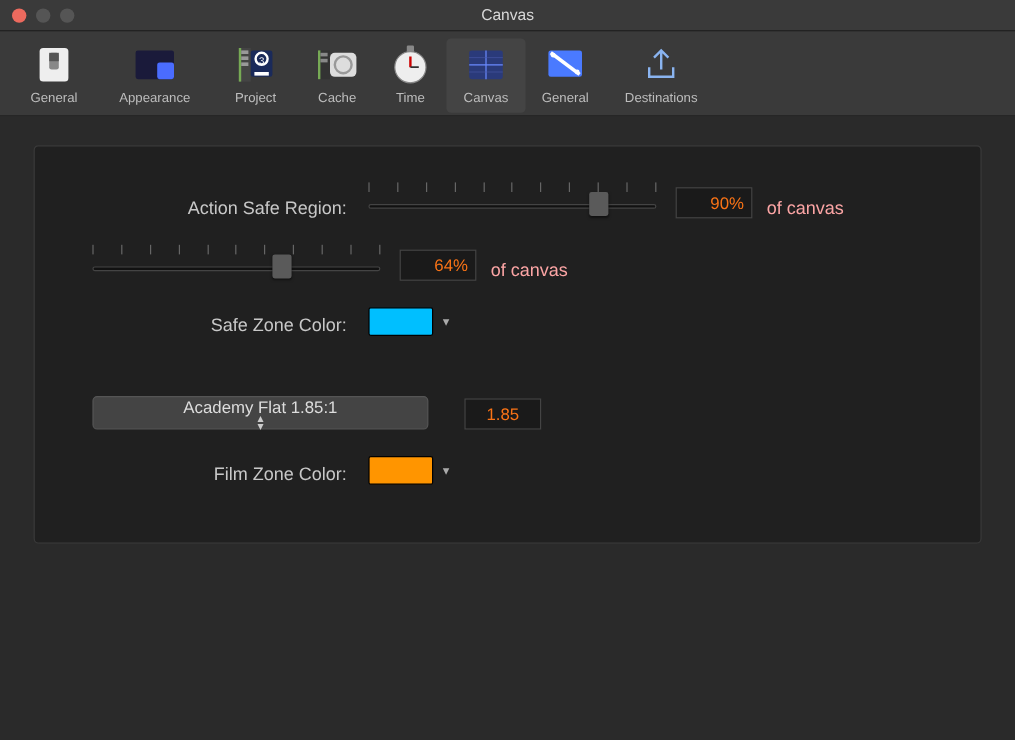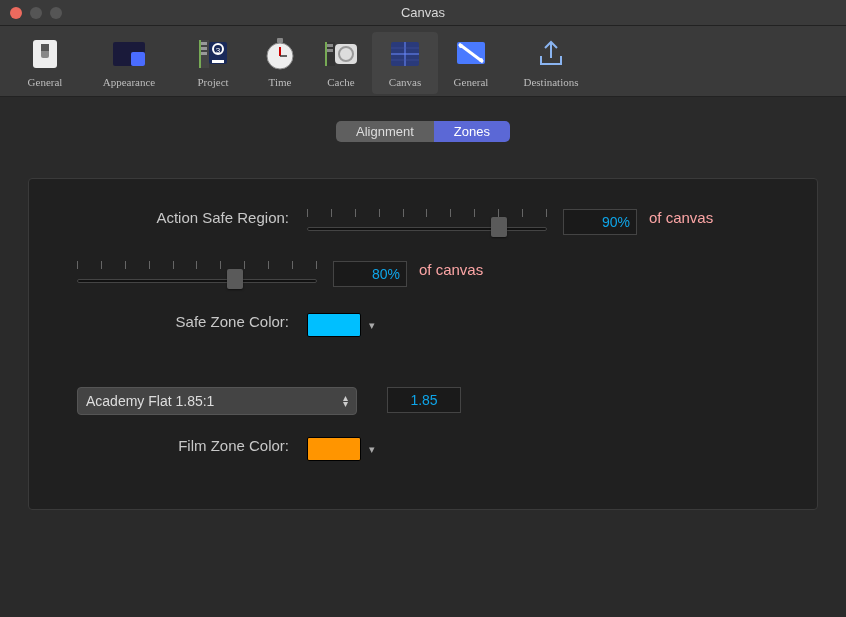--- a/index.html
+++ b/index.html
@@ -11,47 +11,47 @@
     .tl.close { background: #ec6a5e; }
     .tl.min { background: #555; }
     .tl.max { background: #555; }
     .title { position: absolute; left: 0; right: 0; text-align: center; font-size: 13px; color: #d8d8d8; pointer-events: none; }
 
     .toolbar { display: flex; padding: 6px 8px 2px; gap: 0; background: #3a3a3a; border-bottom: 1px solid #222; }
     .tbitem { display: flex; flex-direction: column; align-items: center; width: 74px; padding: 4px 0 6px; border-radius: 4px; }
     .tbitem.wider { width: 94px; text-align: right; }
     .tbitem.active { background: #444; }
     .tbitem .ico { width: 36px; height: 36px; margin-bottom: 4px; display: flex; align-items: center; justify-content: center; }
-    .tbitem .lbl { font-size: 11px; color: #bdbdbd; font-family: Liberation Serif, serif; }
+    .tbitem .lbl { font-size: 11px; color: #bdbdbd; }
 
     .content { padding: 24px 20px; }
     .segmented { display: flex; justify-content: center; margin-bottom: 36px; }
     .seg { display: flex; border-radius: 5px; overflow: hidden; }
     .segbtn { padding: 3px 20px; font-size: 13px; background: #5f5f5f; color: #ddd; border: none; }
     .segbtn.active { background: #5b68d6; color: #fff; }
 
     .panel { background: #202020; border: 1px solid #3a3a3a; border-radius: 4px; padding: 30px 48px 26px; max-width: 790px; margin: 0 auto; }
-    .row { display: flex; align-items: flex-start; margin-bottom: 22px; }
+    .row { display: flex; align-items: flex-end; margin-bottom: 22px; }
     .gap { height: 28px; }
     .rlabel { width: 230px; text-align: right; padding-right: 18px; font-size: 15px; color: #c8c8c8; }
 
     .slider { width: 240px; height: 30px; display: flex; flex-direction: column; justify-content: center; position: relative; margin-right: 16px; }
     .ticks { display: flex; justify-content: space-between; position: absolute; top: 0; left: 0; right: 0; height: 10px; }
     .ticks span { width: 1px; height: 8px; background: #666; }
     .track { position: absolute; bottom: 8px; left: 0; right: 0; height: 4px; background: #111; border-radius: 2px; border: 1px solid #444; }
     .thumb { position: absolute; bottom: 2px; width: 16px; height: 20px; background: #5a5a5a; border-radius: 2px; transform: translateX(-50%); box-shadow: 0 1px 2px rgba(0,0,0,.5); }
 
-    .valuebox { width: 74px; height: 26px; background: #1a1a1a; border: 1px solid #444; display: flex; align-items: center; justify-content: flex-end; padding: 0 6px; font-size: 14px; color: #0ea5e9; margin-right: 12px; }
+    .valuebox { width: 64px; height: 26px; background: #1a1a1a; border: 1px solid #444; display: flex; align-items: center; justify-content: flex-end; padding: 0 6px; font-size: 14px; color: #f97316; margin-right: 12px; }
     .suffix { font-size: 15px; color: #fca5a5; }
 
     .swatch { width: 54px; height: 24px; border: 1px solid #000; border-radius: 2px; }
     .swatch-wrap { display: flex; align-items: center; gap: 8px; }
     .chev { color: #aaa; font-size: 11px; }
 
-    .select { width: 280px; height: 28px; background: #444; border: 1px solid #555; border-radius: 4px; display: flex; align-items: center; padding: 0 8px; font-size: 14px; color: #ddd; justify-content: space-between; margin-right: 30px; }
+    .select { width: 280px; height: 28px; background: #444; border: 1px solid #555; border-radius: 4px; display: flex; align-items: center; padding: 0 8px; font-size: 14px; color: #ddd; justify-content: space-between; margin-right: 30px; flex-direction: column; }
     .updown { font-size: 10px; line-height: 6px; color: #ccc; display: flex; flex-direction: column; }
   </style>
 </head>
 <body>
 
 <div class="titlebar">
   <div class="traffic">
     <div class="tl close"></div>
     <div class="tl min"></div>
     <div class="tl max"></div>
@@ -88,44 +88,44 @@
           <rect x="6" y="11" width="6" height="3" fill="#999"></rect>
           <rect x="6" y="16" width="6" height="3" fill="#999"></rect>
           <rect x="14" y="6" width="18" height="22" rx="2" fill="#1a2a5a"></rect>
           <circle cx="23" cy="13" r="5" fill="none" stroke="#fff" stroke-width="2"></circle>
           <text x="23" y="17" font-size="8" fill="#fff" text-anchor="middle">3</text>
           <rect x="17" y="24" width="12" height="3" fill="#fff"></rect>
         </svg>
     </div>
     <span class="lbl">Project</span>
   </div>
-  <div class="tbitem" style="width:60px">
-    <div class="ico">
-      <svg width="36" height="36">
-          <circle cx="18" cy="20" r="13" fill="#eee" stroke="#888"></circle>
-          <line x1="18" y1="20" x2="18" y2="11" stroke="#c00" stroke-width="2"></line>
-          <line x1="18" y1="20" x2="25" y2="20" stroke="#333" stroke-width="1.5"></line>
-          <rect x="15" y="2" width="6" height="5" rx="1" fill="#888"></rect>
-        </svg>
-    </div>
-    <span class="lbl">Time</span>
-  </div>
   <div class="tbitem" style="width:62px">
     <div class="ico">
       <svg width="36" height="36">
           <rect x="2" y="6" width="10" height="24" fill="#333"></rect>
           <rect x="2" y="6" width="2" height="24" fill="#7a5"></rect>
           <rect x="4" y="8" width="6" height="3" fill="#888"></rect>
           <rect x="4" y="13" width="6" height="3" fill="#888"></rect>
           <rect x="12" y="8" width="22" height="20" rx="4" fill="#ddd"></rect>
           <circle cx="23" cy="18" r="7" fill="none" stroke="#999" stroke-width="2"></circle>
         </svg>
     </div>
     <span class="lbl">Cache</span>
   </div>
+  <div class="tbitem" style="width:60px">
+    <div class="ico">
+      <svg width="36" height="36">
+          <circle cx="18" cy="20" r="13" fill="#eee" stroke="#888"></circle>
+          <line x1="18" y1="20" x2="18" y2="11" stroke="#c00" stroke-width="2"></line>
+          <line x1="18" y1="20" x2="25" y2="20" stroke="#333" stroke-width="1.5"></line>
+          <rect x="15" y="2" width="6" height="5" rx="1" fill="#888"></rect>
+        </svg>
+    </div>
+    <span class="lbl">Time</span>
+  </div>
   <div class="tbitem active" style="width:66px">
     <div class="ico">
       <svg width="36" height="36">
           <rect x="4" y="6" width="28" height="24" rx="2" fill="#2a3a7a"></rect>
           <line x1="4" y1="18" x2="32" y2="18" stroke="#6a8aff"></line>
           <line x1="18" y1="6" x2="18" y2="30" stroke="#6a8aff"></line>
           <line x1="4" y1="12" x2="32" y2="12" stroke="#4a5aaa" stroke-width=".5"></line>
           <line x1="4" y1="24" x2="32" y2="24" stroke="#4a5aaa" stroke-width=".5"></line>
         </svg>
     </div>
@@ -146,26 +146,20 @@
     <div class="ico">
       <svg width="36" height="36" fill="none" stroke="#8ab4f0" stroke-width="2">
           <path d="M18 22 V6 M12 12 L18 6 L24 12 M8 20 v8 h20 v-8"></path>
         </svg>
     </div>
     <span class="lbl">Destinations</span>
   </div>
 </div>
 
 <div class="content">
-  <div class="segmented">
-    <div class="seg">
-      <button class="segbtn">Alignment</button>
-      <button class="segbtn active">Zones</button>
-    </div>
-  </div>
 
   <div class="panel">
 
     <div class="row">
       <div class="rlabel">Action Safe Region:</div>
       <div class="slider">
         <div class="ticks">
             <span></span>
             <span></span>
             <span></span>
@@ -196,21 +190,21 @@
             <span></span>
             <span></span>
             <span></span>
             <span></span>
             <span></span>
             <span></span>
           </div>
         <div class="track"></div>
         <div class="thumb" style="left:66%"></div>
       </div>
-      <div class="valuebox">80%</div>
+      <div class="valuebox">64%</div>
       <div class="suffix">of canvas</div>
     </div>
 
     <div class="row">
       <div class="rlabel">Safe Zone Color:</div>
       <div class="swatch-wrap">
         <div class="swatch" style="background:#00bfff"></div>
         <span class="chev">▾</span>
       </div>
     </div>

